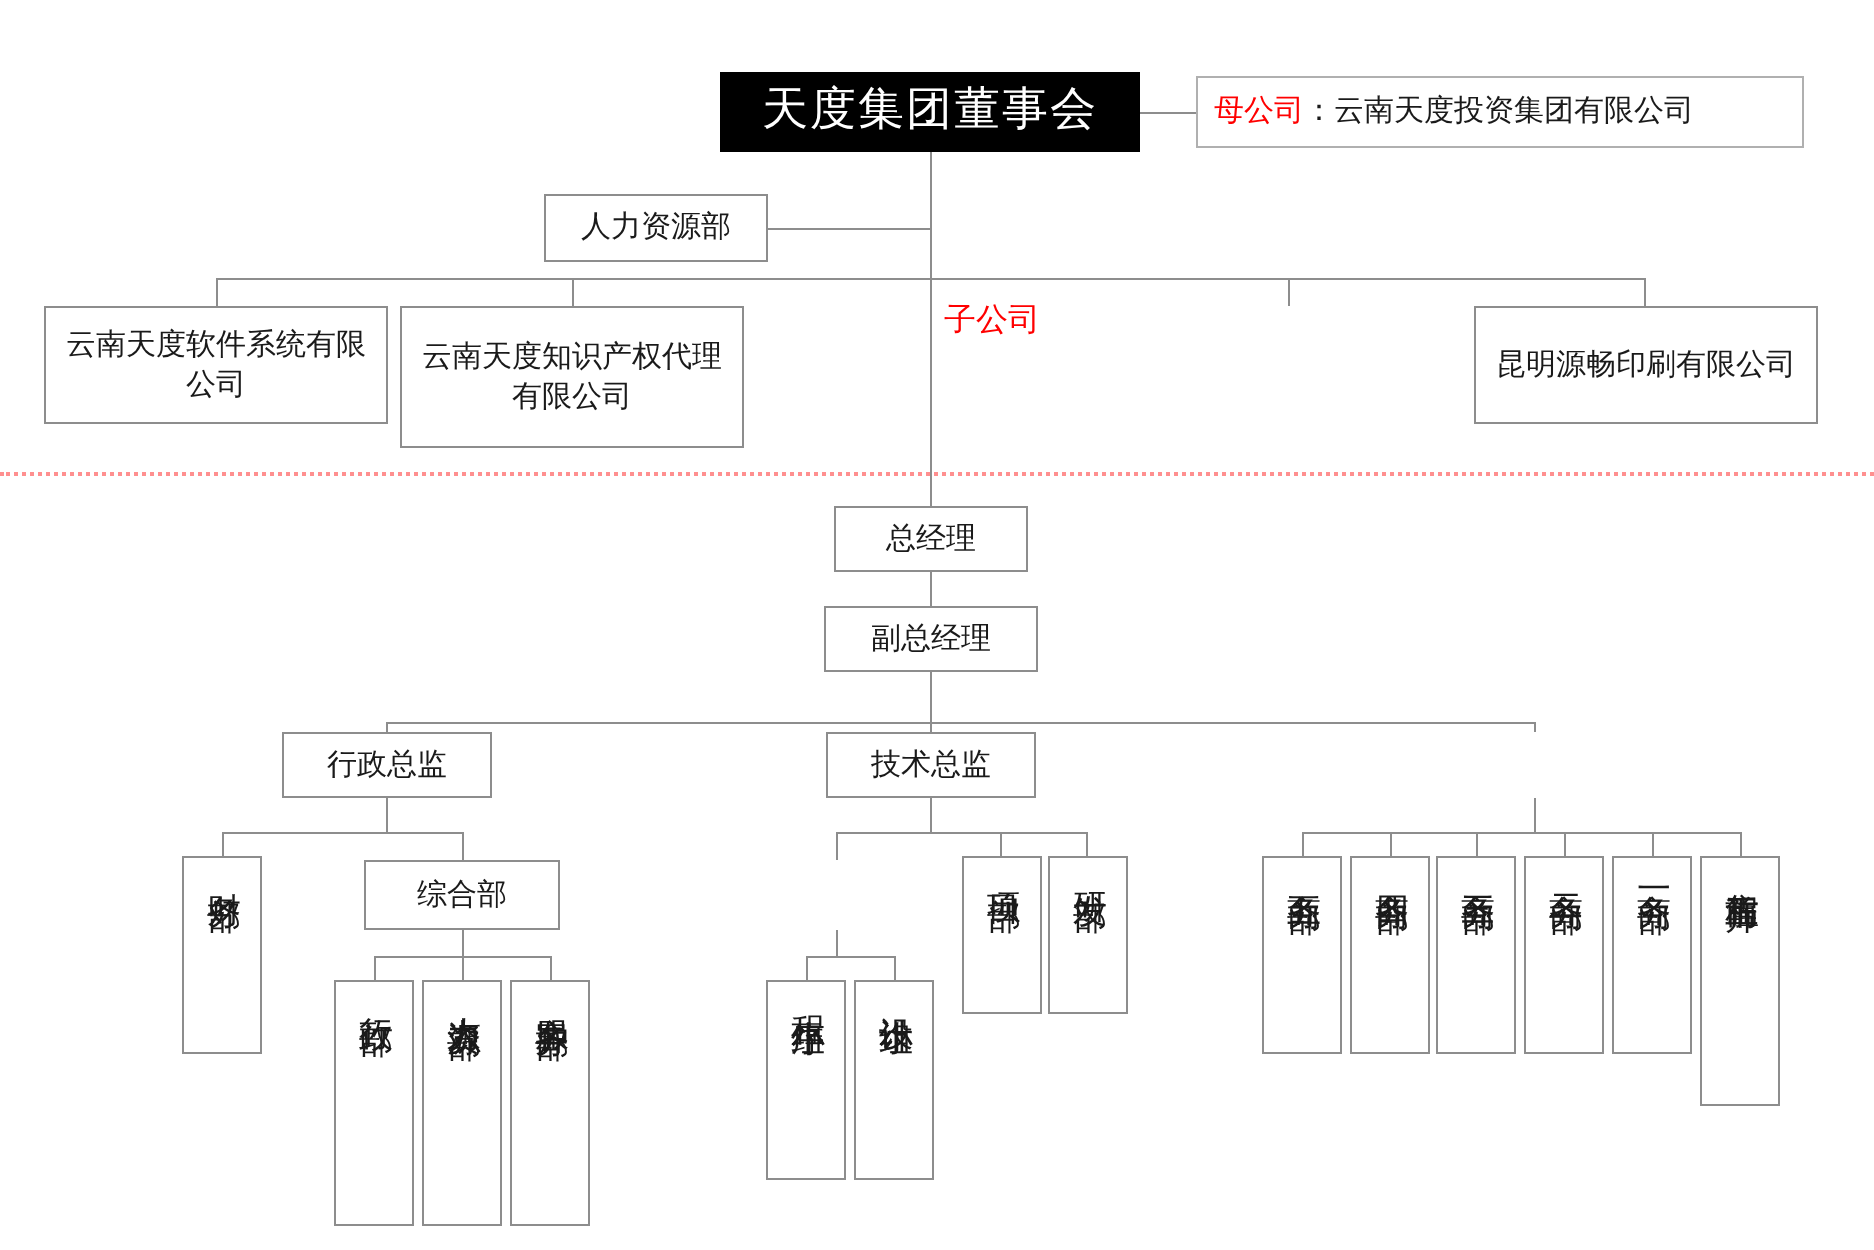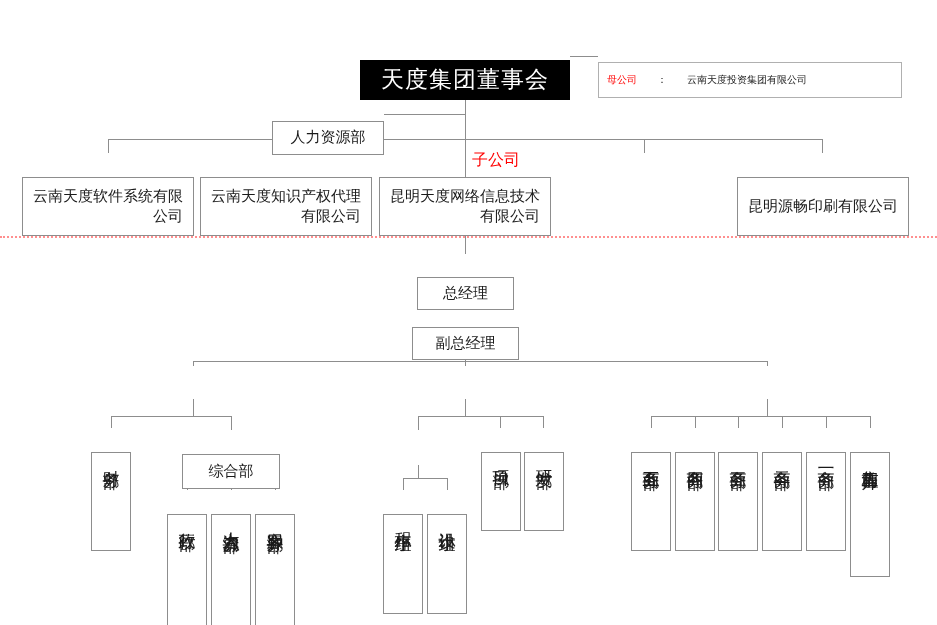--- a/index.html
+++ b/index.html
@@ -18,51 +18,49 @@
   
   .box {
     position: absolute;
     box-sizing: border-box;
     border: 1px solid #8d8d8d;
     background: #ffffff;
     color: #1a1a1a;
     display: flex;
     align-items: center;
     justify-content: center;
-    text-align: right;
+    text-align: center;
     line-height: 1.28;
     font-size: 15px;
     z-index: 3;
-    margin-top: 24px;
   }
   .box.hdr {
     background: #000000;
     border: 1px solid #000000;
     color: #ffffff;
     font-size: 23px;
     letter-spacing: 1px;
     z-index: 4;
   }
   .box.vtext {
     writing-mode: vertical-rl;
     text-orientation: upright;
     font-size: 17px;
     line-height: 1.0;
     letter-spacing: 1px;
     padding-top: 4px;
     justify-content: flex-start;
     align-items: center;
   }
   .box.note {
-    font-size: 10px;
+    font-size: 15px;
     border: 1px solid #b0b0b0;
     padding: 0 8px;
     justify-content: flex-start;
     white-space: nowrap;
-    gap: 20px;
   }
   .box.note .red {
     color: #ff0000;
   }
   .plainlabel {
     position: absolute;
     color: #ff0000;
     font-size: 16px;
     white-space: nowrap;
     z-index: 4;
@@ -113,25 +111,22 @@
   <div class="ln h" style="left:108px; top:139px; width:714px;"></div>
   <div class="ln v" style="left:108px; top:139px; height:14px;"></div>
   <div class="ln v" style="left:286px; top:139px; height:14px;"></div>
   <div class="ln v" style="left:465px; top:139px; height:14px;"></div>
   <div class="ln v" style="left:644px; top:139px; height:14px;"></div>
   <div class="ln v" style="left:822px; top:139px; height:14px;"></div>
 
   <div class="box" style="left:22px; top:153px; width:172px; height:59px;">
     <span style="display:block;max-width:150px;">云南天度软件系统有限公司</span>
   </div>
-  <div class="box" style="left:200px; top:153px; width:172px; height:59px;">
+  <div class="box" style="left:200px; top:153px; width:172px; height:71px;">
     <span style="display:block;max-width:150px;">云南天度知识产权代理有限公司</span>
-  </div>
-  <div class="box" style="left:379px; top:153px; width:172px; height:59px;">
-    <span style="display:block;max-width:150px;">昆明天度网络信息技术有限公司</span>
   </div>
   <div class="box" style="left:737px; top:153px; width:172px; height:59px;">
     <span style="display:block;max-width:150px;">昆明源畅印刷有限公司</span>
   </div>
 
   <div class="divider" style="top:236px;"></div>
 
   <div class="ln v" style="left:465px; top:212px; height:42px;"></div>
 
   <div class="box" style="left:417px; top:253px; width:97px; height:33px;">
@@ -144,20 +139,26 @@
     <span>副总经理</span>
   </div>
 
   <div class="ln v" style="left:465px; top:336px; height:25px;"></div>
 
   <div class="ln h" style="left:193px; top:361px; width:574px;"></div>
   <div class="ln v" style="left:193px; top:361px; height:5px;"></div>
   <div class="ln v" style="left:465px; top:361px; height:5px;"></div>
   <div class="ln v" style="left:767px; top:361px; height:5px;"></div>
 
+  <div class="box" style="left:141px; top:366px; width:105px; height:33px;">
+    <span>行政总监</span>
+  </div>
+  <div class="box" style="left:413px; top:366px; width:105px; height:33px;">
+    <span>技术总监</span>
+  </div>
 
   <div class="ln v" style="left:193px; top:399px; height:17px;"></div>
   <div class="ln h" style="left:111px; top:416px; width:120px;"></div>
   <div class="ln v" style="left:111px; top:416px; height:12px;"></div>
   <div class="ln v" style="left:231px; top:416px; height:14px;"></div>
 
   <div class="box vtext" style="left:91px; top:428px; width:40px; height:99px;">
     <span>财务部</span>
   </div>
 

